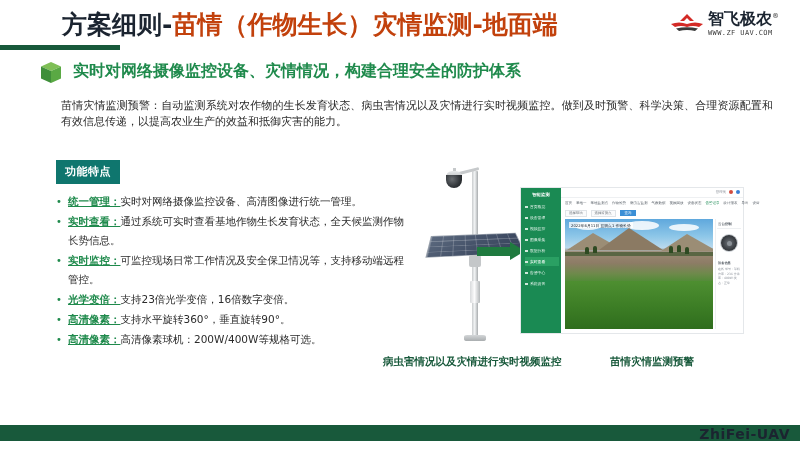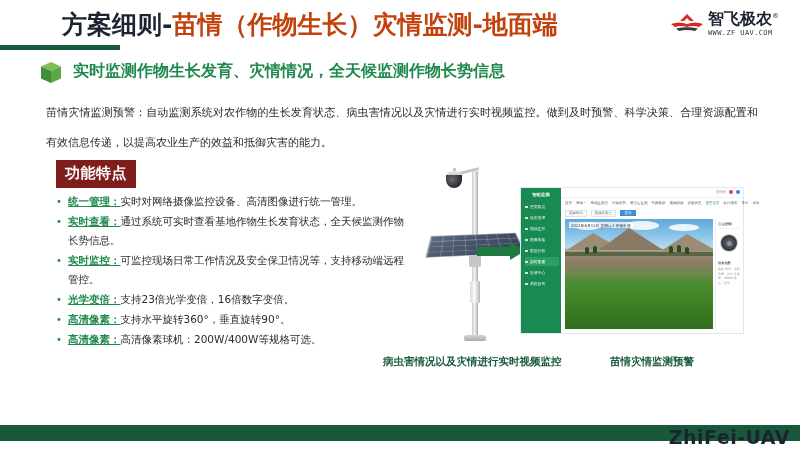--- a/index.html
+++ b/index.html
@@ -56,29 +56,29 @@
   
   #section-title-row { position:absolute; left:40px; top:60px; height:26px; }
   .cube-icon { position:absolute; left:0; top:1px; width:22px; height:24px; }
   .section-title {
     position:absolute; left:33px; top:1px;
     font-size:16px; font-weight:bold; color:#1f8a4c; white-space:nowrap;
   }
 
   
   #intro {
-    position:absolute; left:46px; top:98px; width:712px;
-    font-size:11px; color:#2b2b2b; line-height:30px; text-align:justify;
+    position:absolute; left:61px; top:98px; width:712px;
+    font-size:11px; color:#2b2b2b; line-height:16px; text-align:justify;
   }
 
   
   #feature-label {
     position:absolute; left:56px; top:160px;
-    background:#7f1d1d; color:#ffffff;
-    font-size:15px; font-weight:bold;
+    background:#0f766e; color:#ffffff;
+    font-size:11px; font-weight:bold;
     padding:4px 9px 5px 9px;
     letter-spacing:0.5px;
   }
   #feature-list {
     position:absolute; left:52px; top:192px; width:360px;
   }
   .feat-item {
     position:relative;
     font-size:10.5px; color:#2b2b2b;
     line-height:19px;
@@ -285,21 +285,21 @@
   #caption-left { left:383px; top:355px; }
   #caption-right { left:610px; top:355px; }
 
   
   #footer-bar {
     position:absolute; left:0; top:425px; width:800px; height:16px;
     background:#18593b;
   }
   #footer-text {
     position:absolute; right:10px; top:426px;
-    font-size:19px; font-weight:bold; color:#1b2430;
+    font-size:14px; font-weight:bold; color:#1b2430;
     letter-spacing:0.5px;
   }
 </style>
 </head>
 <body>
 
 <div id="header">
   <div class="title-wrap">
     <span class="title-dark">方案细则-</span><span class="title-green">苗情（作物生长）灾情监测-地面端</span>
   </div>
@@ -315,21 +315,21 @@
     <div class="logo-url">WWW.ZF UAV.COM</div>
   </div>
 </div>
 
 <div id="section-title-row">
   <svg class="cube-icon" viewBox="0 0 44 48">
     <path d="M22 2 L42 11 L22 20 L2 11 Z" fill="#7fbf56"></path>
     <path d="M2 11 L22 20 L22 44 L2 35 Z" fill="#3f8f3a"></path>
     <path d="M42 11 L22 20 L22 44 L42 35 Z" fill="#5aa944"></path>
   </svg>
-  <div class="section-title">实时监测作物生长发育、灾情情况，全天候监测作物长势信息</div>
+  <div class="section-title">实时对网络摄像监控设备、灾情情况，构建合理安全的防护体系</div>
 </div>
 
 <div id="intro">苗情灾情监测预警：自动监测系统对农作物的生长发育状态、病虫害情况以及灾情进行实时视频监控。做到及时预警、科学决策、合理资源配置和有效信息传递，以提高农业生产的效益和抵御灾害的能力。</div>
 
 <div id="feature-label">功能特点</div>
 
 <div id="feature-list">
   <div class="feat-item">
     <span class="dot">•</span><span class="feat-key">统一管理</span><span class="feat-key">：</span><span class="feat-val">实时对网络摄像监控设备、高清图像进行统一管理。</span>
   </div>

